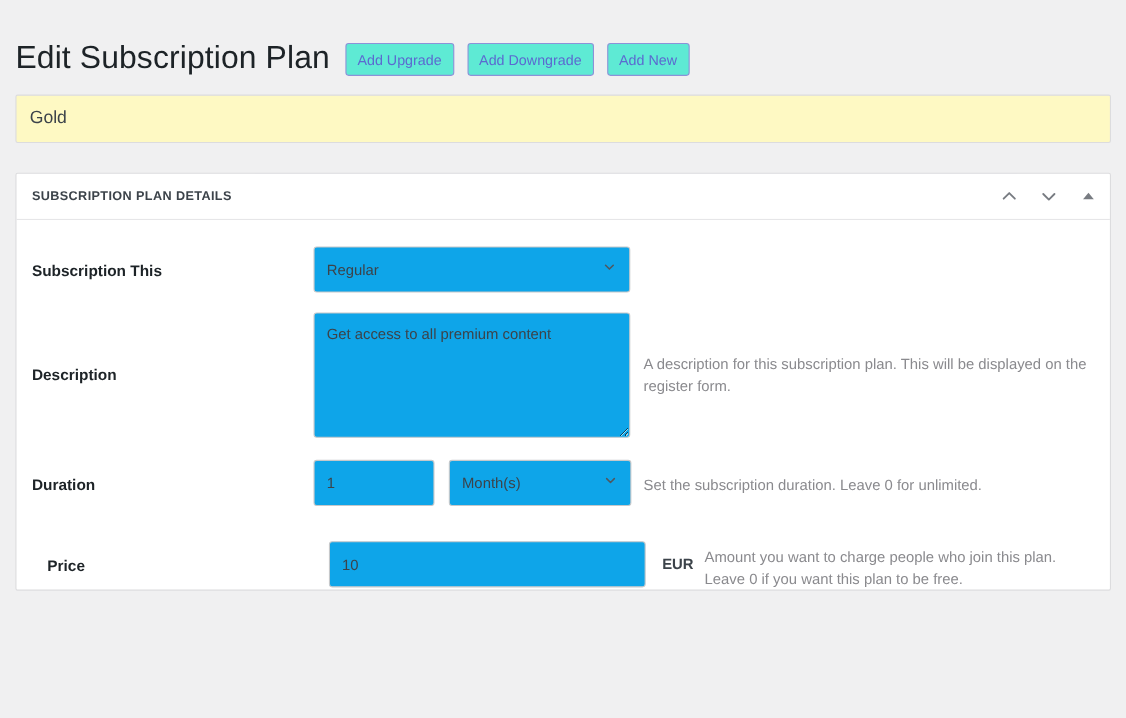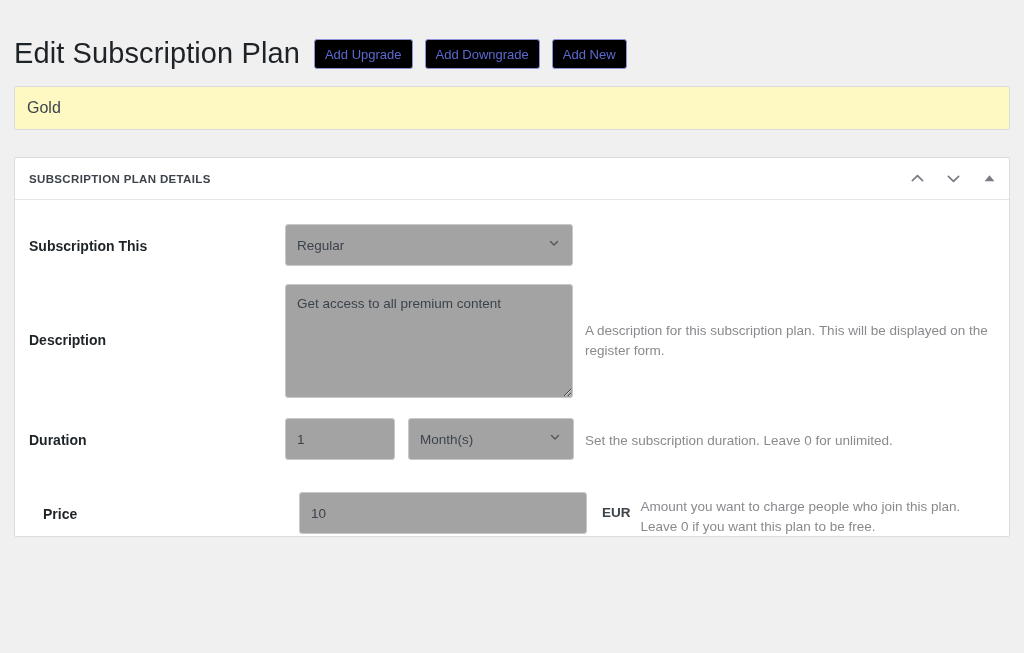--- a/index.html
+++ b/index.html
@@ -33,21 +33,21 @@
     white-space: nowrap;
     letter-spacing: .1px;
   }
   .head-btn {
     display: inline-flex;
     align-items: center;
     justify-content: center;
     height: 30px;
     padding: 0 10px;
     margin-right: 12px;
-    background: #000000;
+    background: #5eead4;
     border: 1px solid #8c92d8;
     border-radius: 3px;
     color: #5b6ad0;
     font-size: 13px;
     font-family: "Liberation Sans", sans-serif;
     line-height: 1;
     white-space: nowrap;
     cursor: pointer;
   }
   .head-btn:last-child { margin-right: 0; }
@@ -139,21 +139,21 @@
     color: #8a8a8e;
     line-height: 1.45;
     padding-left: 10px;
   }
 
   
   .control {
     font-family: "Liberation Sans", sans-serif;
     font-size: 13.5px;
     color: #3c434a;
-    background: #a3a3a3;
+    background: #0ea5e9;
     border: 1px solid #c6c8ca;
     border-radius: 3px;
     outline: none;
   }
   .select-wrap {
     position: relative;
     display: inline-block;
   }
   .select-wrap .chev {
     position: absolute;

